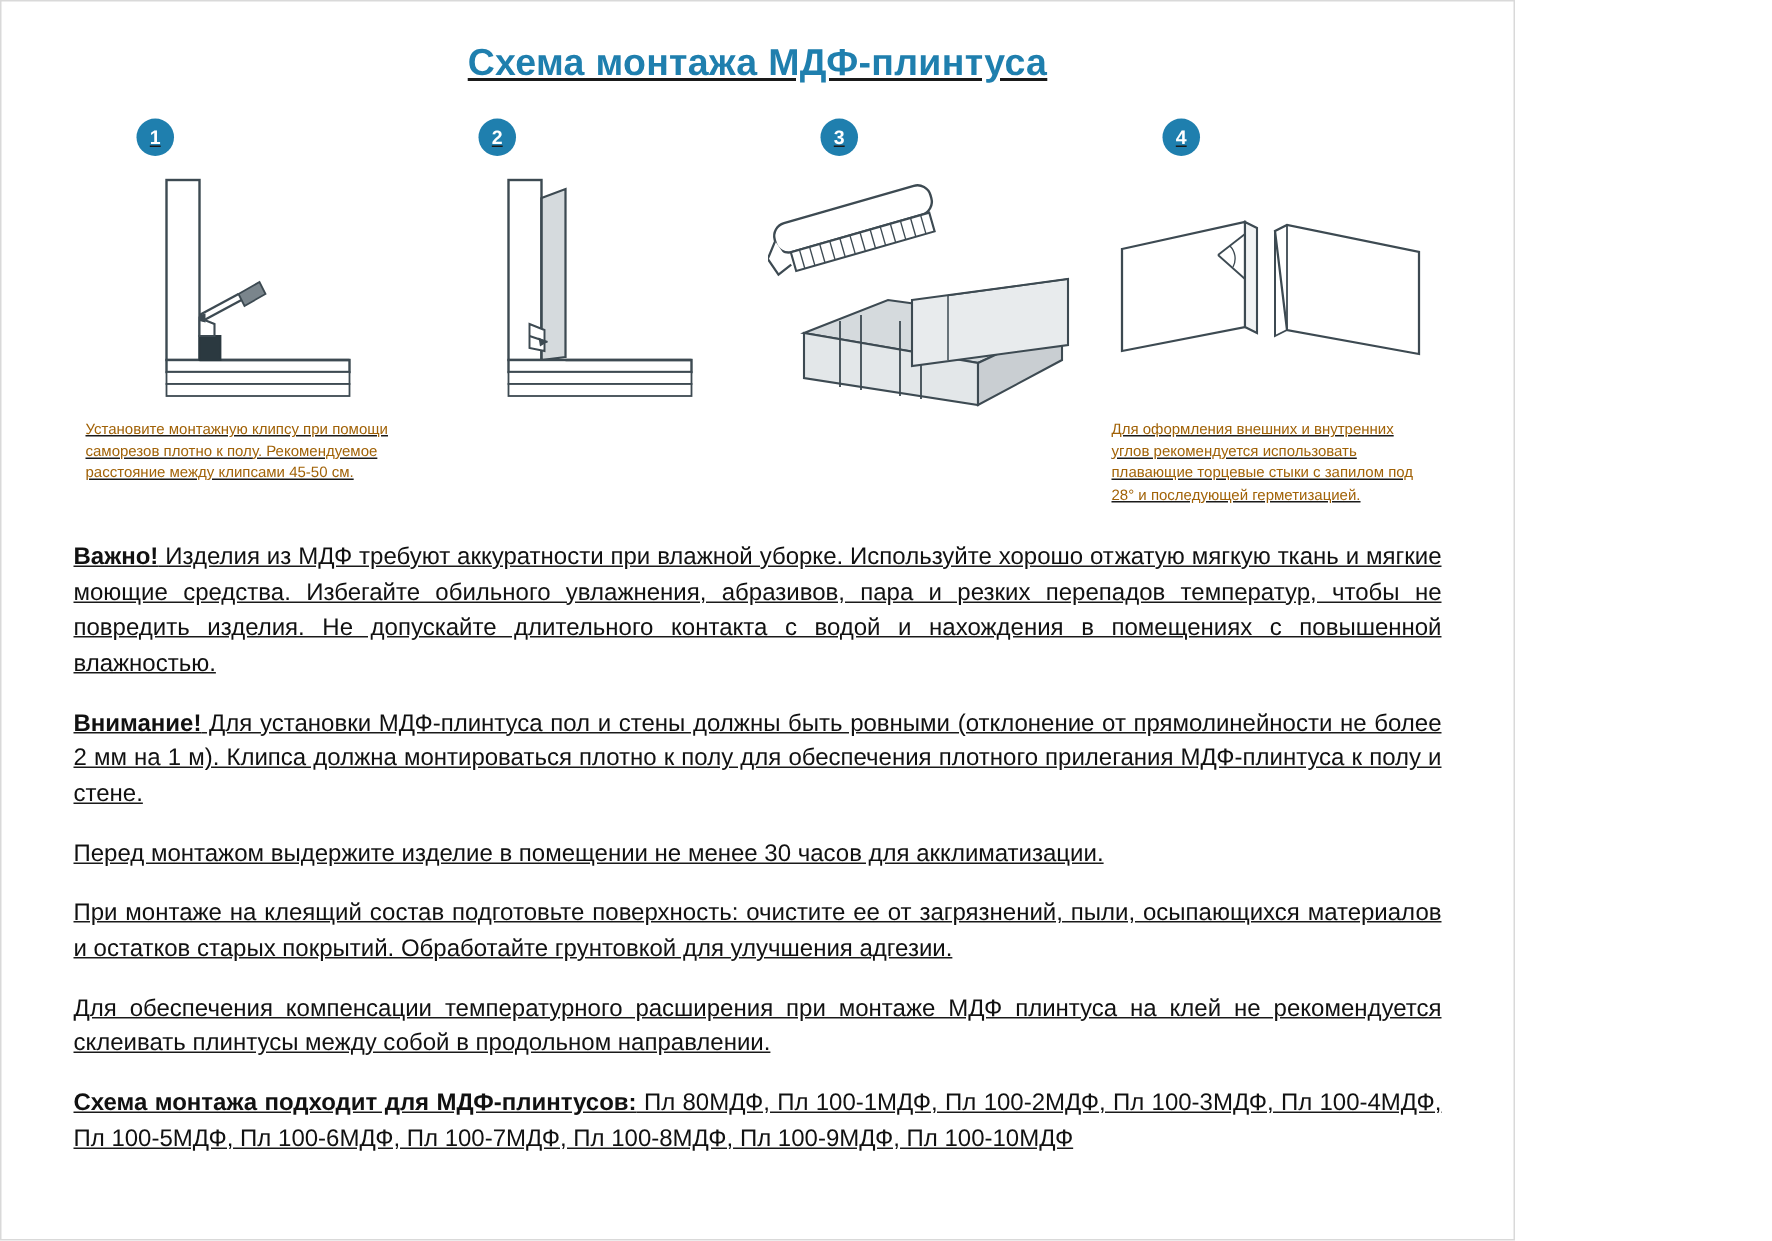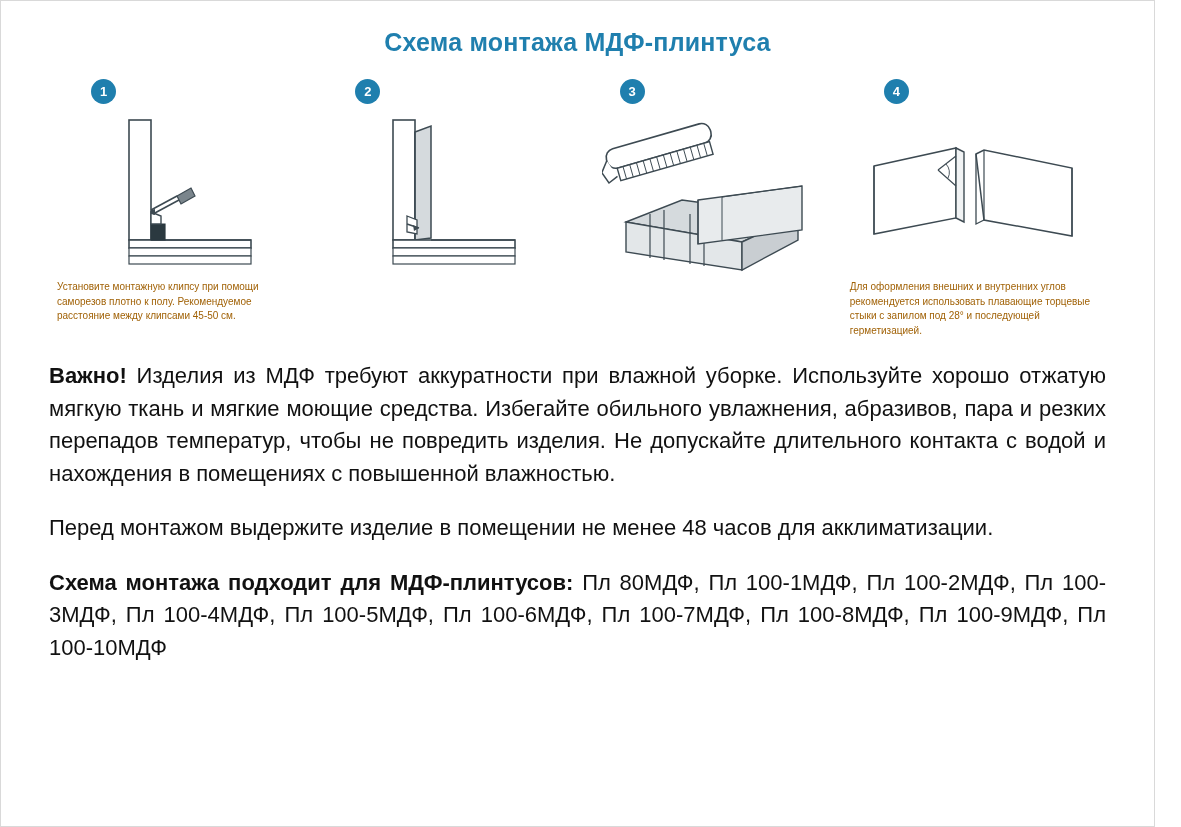--- a/index.html
+++ b/index.html
@@ -9,25 +9,26 @@
   body {
     width: 1181px;
     height: 827px;
     background: #ffffff;
     font-family: "Liberation Sans", sans-serif;
     color: #1a1a1a;
     overflow: hidden;
   }
   .page {
     position: relative;
-    width: 1155px;
+    width: 1010px;
     height: 827px;
     box-sizing: border-box;
     border: 1px solid #d9d9d9;
     background: #ffffff;
+    text-decoration: underline;
   }
   .title {
     text-align: center;
     color: #1f7fae;
     font-size: 25px;
     font-weight: bold;
     margin-top: 27px;
     letter-spacing: 0.2px;
   }
   .steps {
@@ -76,21 +77,21 @@
     color: #a16207;
     padding: 0 8px;
     margin-top: 6px;
   }
   .body {
     padding: 0 48px;
     box-sizing: border-box;
     margin-top: 22px;
   }
   .para {
-    font-size: 22px;
+    font-size: 16px;
     line-height: 1.48;
     text-align: justify;
     margin-bottom: 13px;
     color: #111111;
   }
   .para b {
     font-weight: bold;
   }
   .para.last {
     margin-bottom: 0;
@@ -223,17 +224,20 @@
           <path d="M206 56 L206 124" stroke="#3d4a52" stroke-width="1.2"></path>
         </svg>
       </div>
       <div class="caption">Для оформления внешних и внутренних углов рекомендуется использовать плавающие торцевые стыки с запилом под 28° и последующей герметизацией.</div>
     </div>
 
   </div>
 
   <div class="body">
     <p class="para"><b>Важно!</b><span> Изделия из МДФ требуют аккуратности при влажной уборке. Используйте хорошо отжатую мягкую ткань и мягкие моющие средства. Избегайте обильного увлажнения, абразивов, пара и резких перепадов температур, чтобы не повредить изделия. Не допускайте длительного контакта с водой и нахождения в помещениях с повышенной влажностью.</span></p>
-    <p class="para"><span>Перед монтажом выдержите изделие в помещении не менее 48 часов для акклиматизации.</span></p>
+    <p class="para"><b>Внимание!</b><span> Для установки МДФ-плинтуса пол и стены должны быть ровными (отклонение от прямолинейности не более 2 мм на 1 м). Клипса должна монтироваться плотно к полу для обеспечения плотного прилегания МДФ-плинтуса к полу и стене.</span></p>
+    <p class="para"><span>Перед монтажом выдержите изделие в помещении не менее 30 часов для акклиматизации.</span></p>
+    <p class="para"><span>При монтаже на клеящий состав подготовьте поверхность: очистите ее от загрязнений, пыли, осыпающихся материалов и остатков старых покрытий. Обработайте грунтовкой для улучшения адгезии.</span></p>
+    <p class="para"><span>Для обеспечения компенсации температурного расширения при монтаже МДФ плинтуса на клей не рекомендуется склеивать плинтусы между собой в продольном направлении.</span></p>
     <p class="para last"><b>Схема монтажа подходит для МДФ-плинтусов:</b><span> Пл 80МДФ, Пл 100-1МДФ, Пл 100-2МДФ, Пл 100-3МДФ, Пл 100-4МДФ, Пл 100-5МДФ, Пл 100-6МДФ, Пл 100-7МДФ, Пл 100-8МДФ, Пл 100-9МДФ, Пл 100-10МДФ</span></p>
   </div>
 
 </div>
 
 </body></html>

